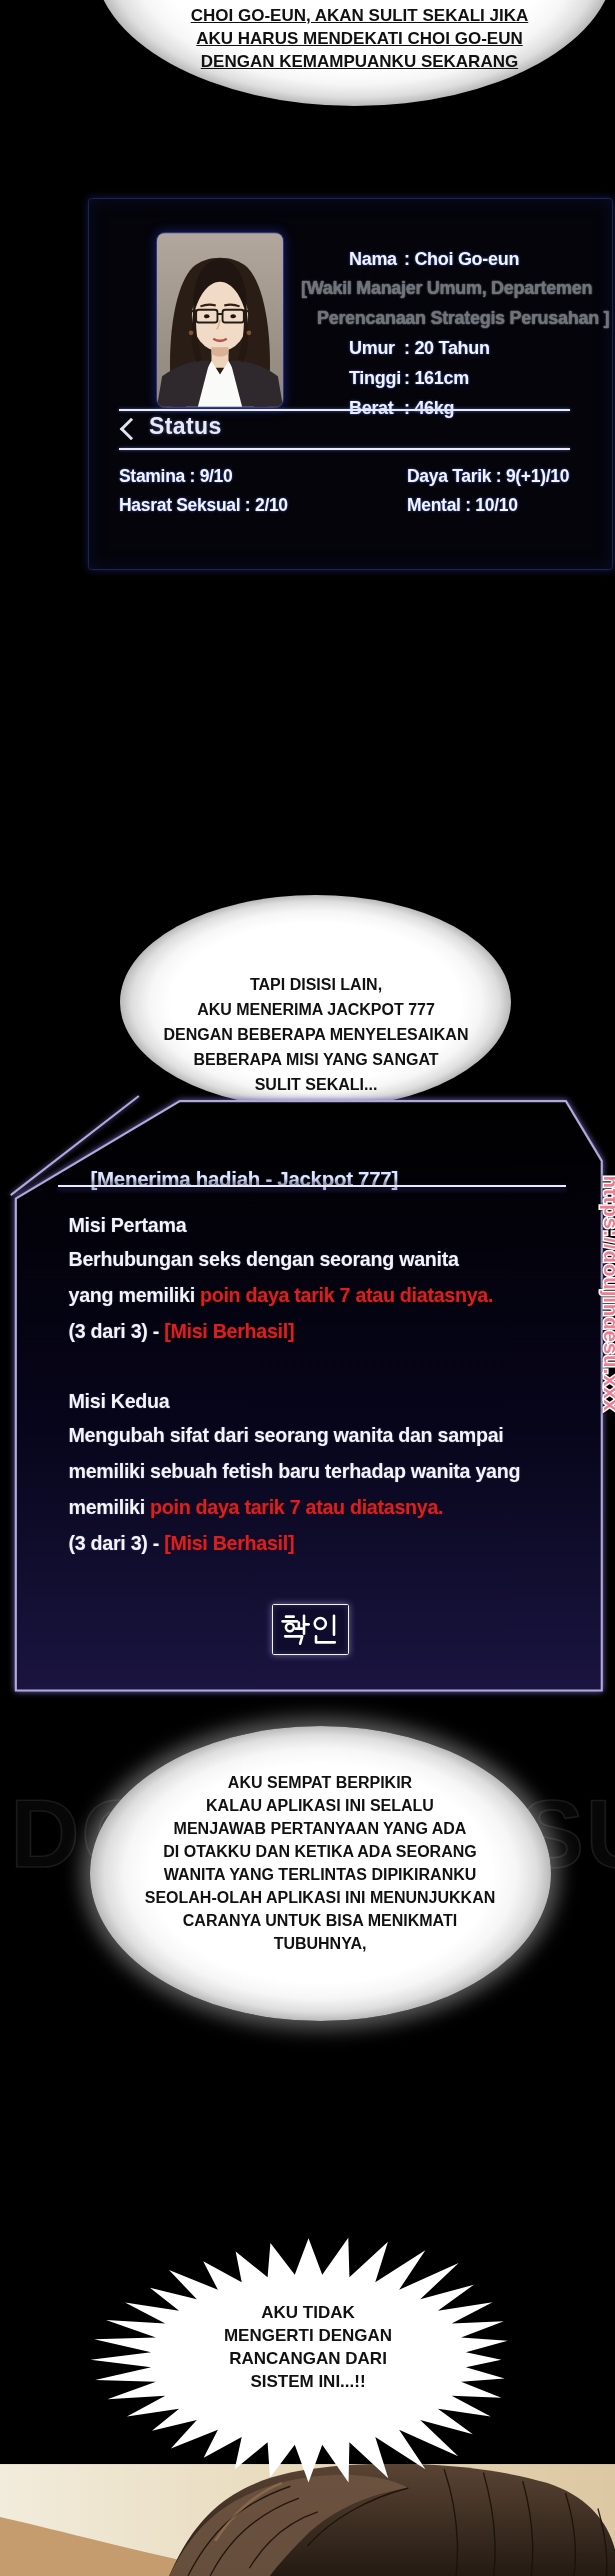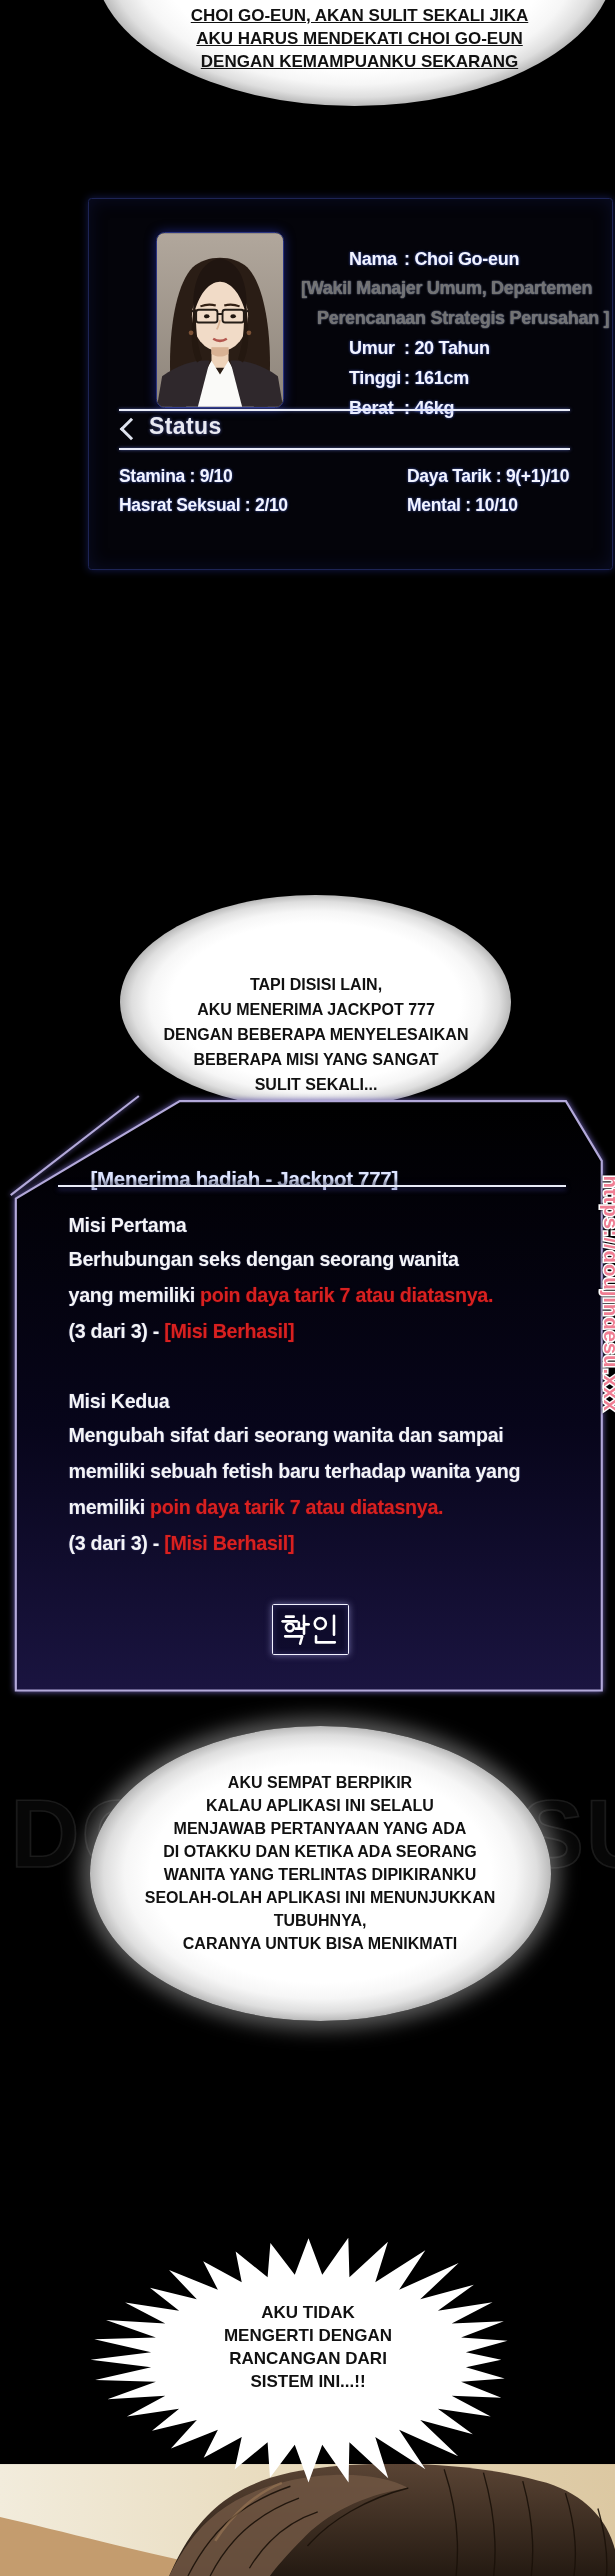--- a/index.html
+++ b/index.html
@@ -197,22 +197,22 @@
   <div id="faint-wm">DOUJINDESU</div>
 
   <div class="bubble bubble-glow" style="left:90px;top:1726px;width:461px;height:295px;"></div>
   <div class="btxt" style="left:98px;top:1771px;width:444px;font-size:16px;line-height:23px;">
     <div>AKU SEMPAT BERPIKIR</div>
     <div>KALAU APLIKASI INI SELALU</div>
     <div>MENJAWAB PERTANYAAN YANG ADA</div>
     <div>DI OTAKKU DAN KETIKA ADA SEORANG</div>
     <div>WANITA YANG TERLINTAS DIPIKIRANKU</div>
     <div>SEOLAH-OLAH APLIKASI INI MENUNJUKKAN</div>
+    <div>CARANYA UNTUK BISA MENIKMATI</div>
     <div>TUBUHNYA,</div>
-    <div>CARANYA UNTUK BISA MENIKMATI</div>
   </div>
 
   <div id="panel-head">
     <svg width="615" height="112" viewBox="0 0 720 131">
       <defs>
         <linearGradient id="wall" x1="0" y1="0" x2="1" y2="0">
           <stop offset="0" stop-color="#f2ecdc"></stop>
             <stop offset="0.5" stop-color="#e7d9ba"></stop>
             <stop offset="1" stop-color="#dcc8a2"></stop>
         </linearGradient>

